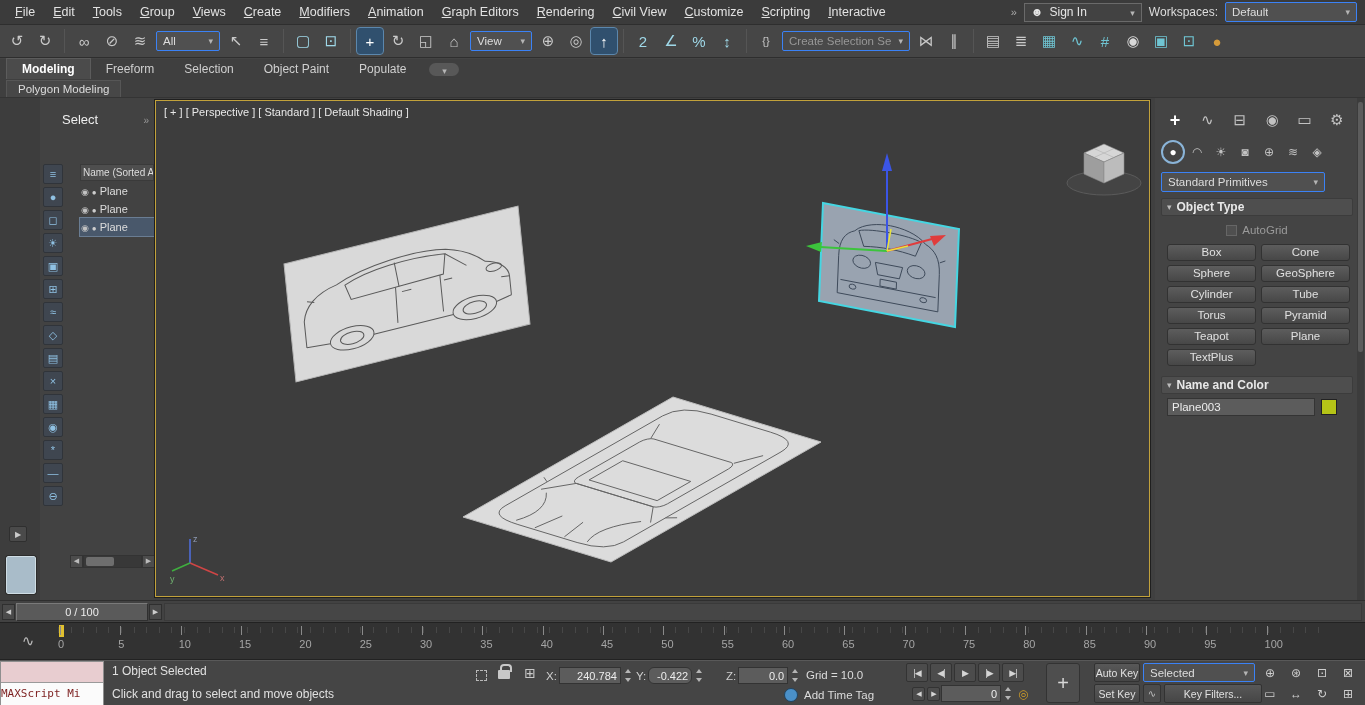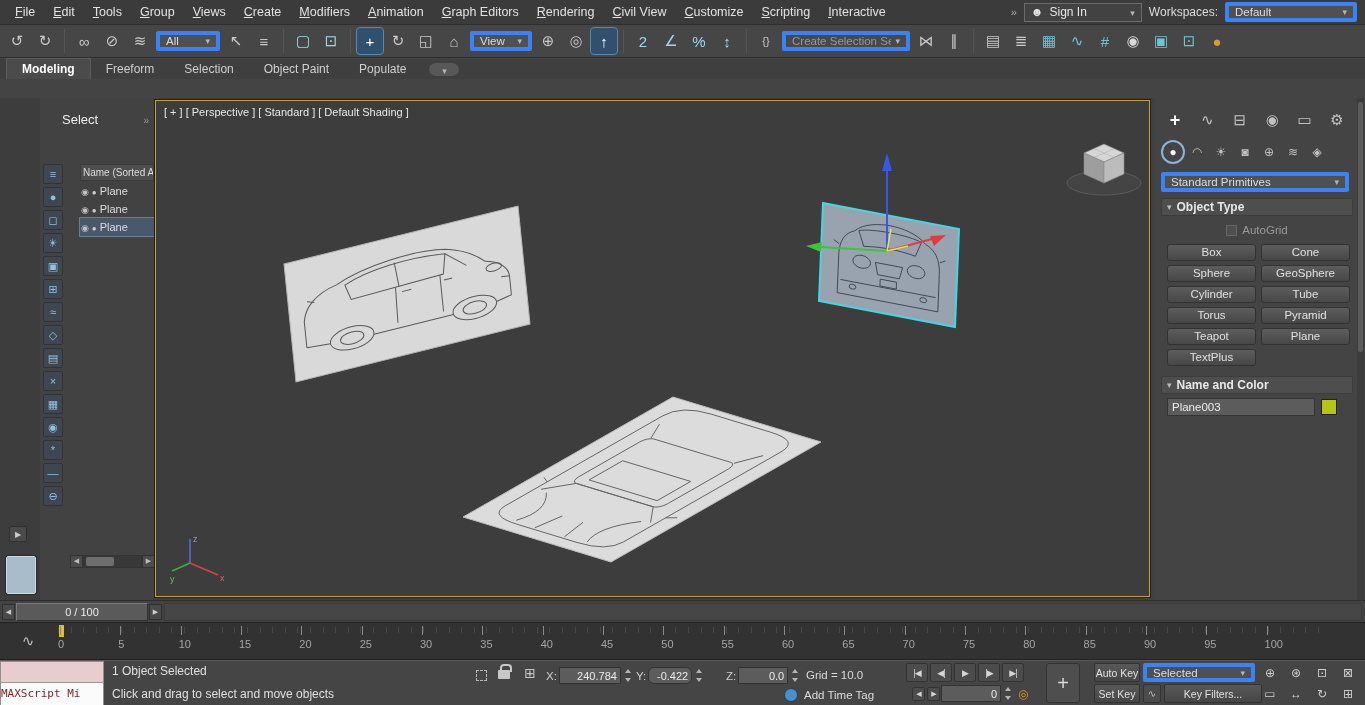--- a/index.html
+++ b/index.html
@@ -17,21 +17,21 @@
   .menu-item { padding:7px 9px; color:#e2e2e2; font-size:12.5px; cursor:default; }
   .menu-item::first-letter { text-decoration:underline; }
   .menubar-right { margin-left:auto; display:flex; align-items:center; gap:7px; padding-right:8px; }
   .chev { color:#aaa; font-size:11px; }
   .signin { width:118px; height:19px; background:#424242; border:1px solid #6a6a6a;
     display:flex; align-items:center; gap:6px; padding:0 6px; font-size:12px; color:#e6e6e6; }
   .signin .caret, .dd-caret { margin-left:auto; }
   .caret::after, .dd::after { content:"▾"; font-size:9px; color:#b5b5b5; }
   .ws-label { color:#ddd; font-size:12px; }
   .ws-dd { width:132px; }
-  .dd { height:20px; background:#505050; border:4px solid #3b82f6; border-radius:2px;
+  .dd { height:20px; background:#505050; border:1px solid #3b82f6; border-radius:2px;
     display:flex; align-items:center; padding:0 6px; color:#ddd; font-size:11.5px; gap:4px; }
   .dd::after { margin-left:auto; }
   .dd span { white-space:nowrap; overflow:hidden; }
 
   
   .toolbar { position:absolute; top:25px; left:0; right:0; height:33px; background:#464646;
     border-bottom:1px solid #2e2e2e; display:flex; align-items:center; padding:0 4px; gap:3px; }
   .tb-group { display:flex; align-items:center; gap:2px; }
   .sep { width:1px; height:24px; background:#353535; border-right:1px solid #555; margin:0 3px; }
   .icon-btn { width:26px; height:26px; display:flex; align-items:center; justify-content:center;
@@ -90,21 +90,21 @@
 
   .command-panel { position:absolute; left:1155px; top:0; width:210px; height:502px; background:#444; }
   .cp-tabs { position:absolute; left:8px; top:10px; width:186px; display:flex; justify-content:space-between; }
   .cp-tab { width:24px; height:24px; display:flex; align-items:center; justify-content:center;
     color:#c2c2c2; font-size:15px; }
   .cp-tab.active { color:#fff; font-weight:bold; font-size:18px; }
   .cp-cats { position:absolute; left:8px; top:44px; display:flex; gap:4px; }
   .cp-cat { width:20px; height:20px; display:flex; align-items:center; justify-content:center;
     color:#c2c2c2; font-size:12px; }
   .cp-cat.active { outline:2px solid #8ab4d8; border-radius:50%; color:#fff; }
-  .cp-dd { position:absolute; left:6px; top:74px; width:188px; }
+  .cp-dd { position:absolute; left:6px; top:74px; width:164px; }
   .rollout { position:absolute; left:6px; width:192px; height:18px; background:#4e4e4e;
     border:1px solid #3c3c3c; border-radius:2px; display:flex; align-items:center; gap:5px;
     padding:0 5px; font-weight:bold; font-size:12px; color:#e8e8e8; }
   .rollout::before { content:"▾"; font-size:9px; color:#bbb; }
   .autogrid-row { position:absolute; left:6px; top:124px; width:192px; height:16px;
     display:flex; align-items:center; justify-content:center; gap:5px; color:#9a9a9a; font-size:11.5px; }
   .cb { width:11px; height:11px; background:#4f4f4f; border:1px solid #666; display:inline-block; }
   .prim-grid { position:absolute; left:12px; top:146px; width:184px; display:grid;
     grid-template-columns:repeat(2,89px); gap:4px 5px; }
   .btn3d { height:17px; background:linear-gradient(#5d5d5d,#474747); border:1px solid #323232;
@@ -304,20 +304,23 @@
       <span class="ribbon-tab active">Modeling</span>
         <span class="ribbon-tab">Freeform</span>
         <span class="ribbon-tab">Selection</span>
         <span class="ribbon-tab">Object Paint</span>
         <span class="ribbon-tab">Populate</span>
     </div>
     <span class="ribbon-caret">
         <span class="caret"></span>
       </span>
   </div>
+  <div class="ribbon-sub">
+    <span class="panel-tab">Polygon Modeling</span>
+  </div>
 
   <div class="workspace">
 
     <div class="left-strip">
       <span class="strip-arrow"></span>
       <span class="layout-tab"></span>
     </div>
 
     <div class="scene-explorer">
       <span class="se-title">Select</span>

